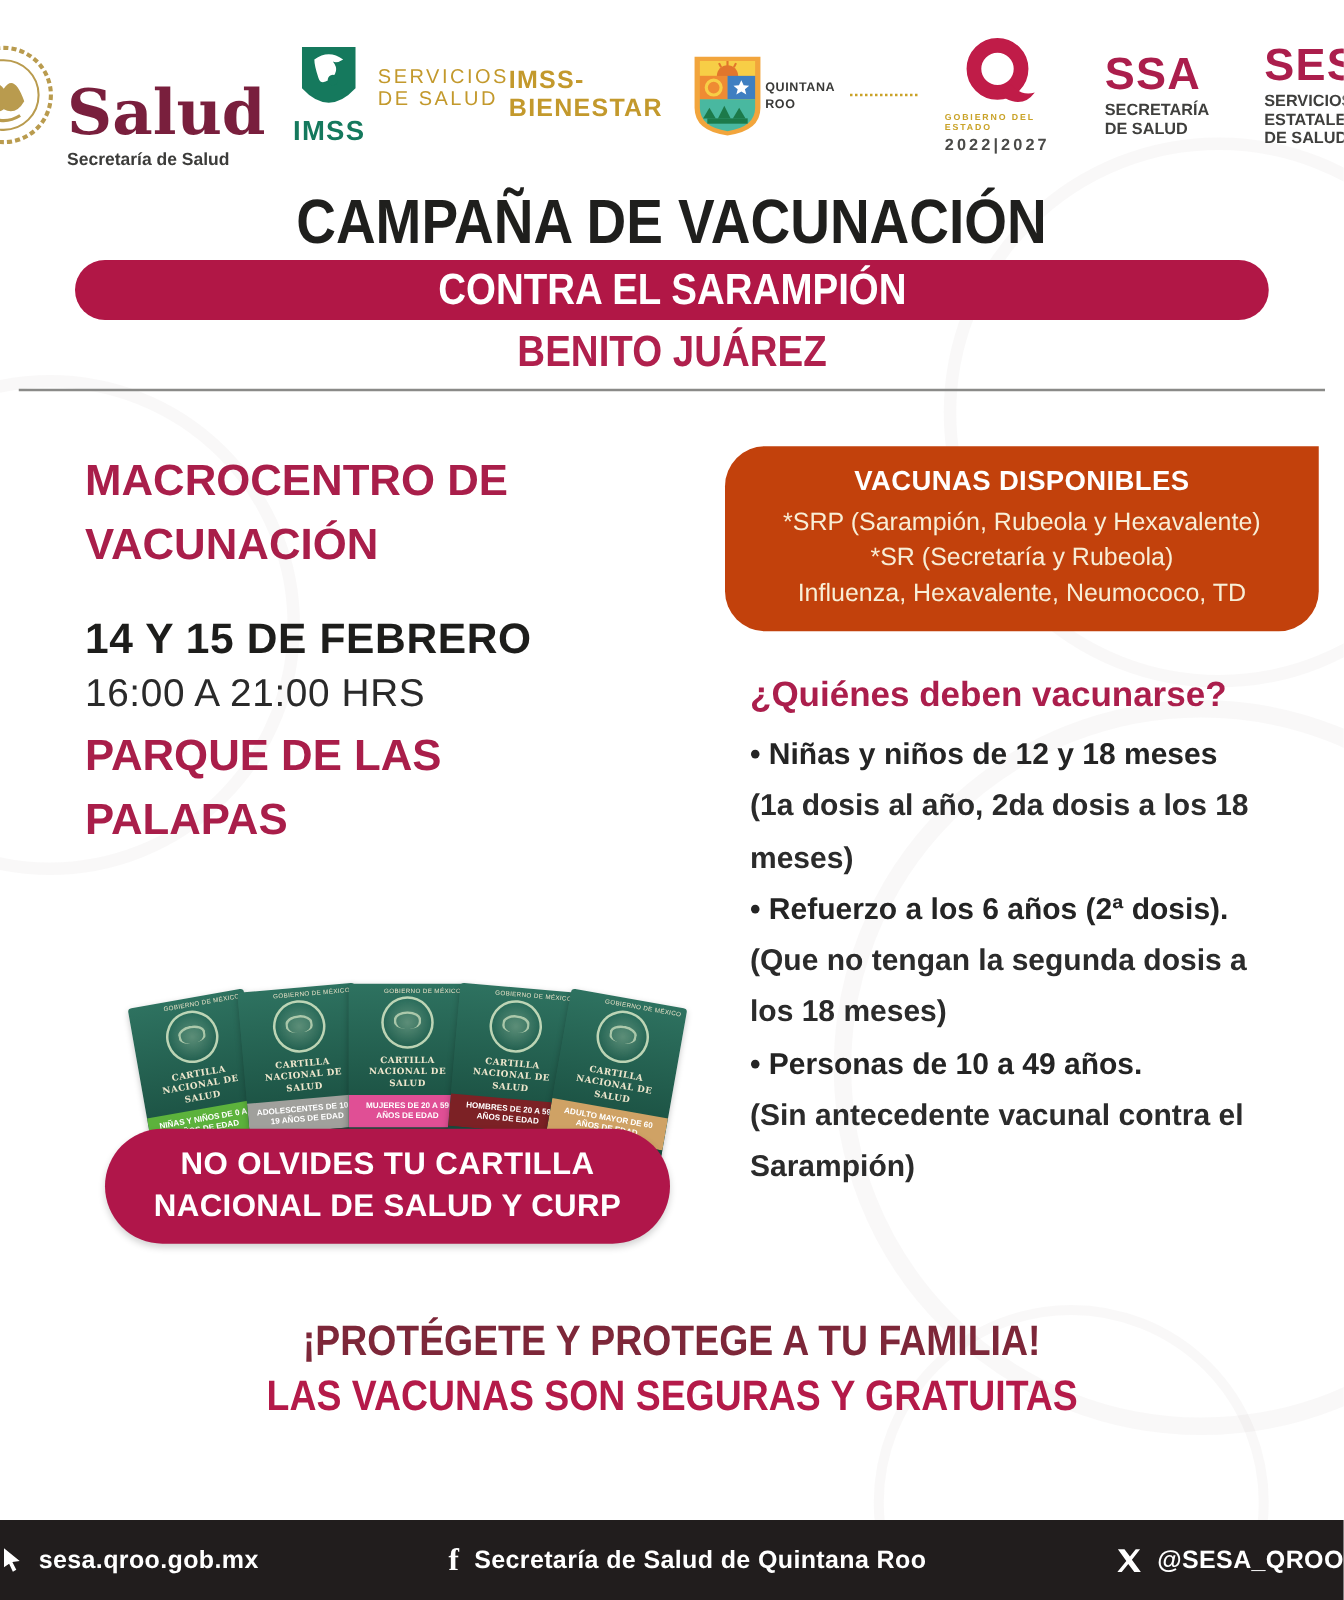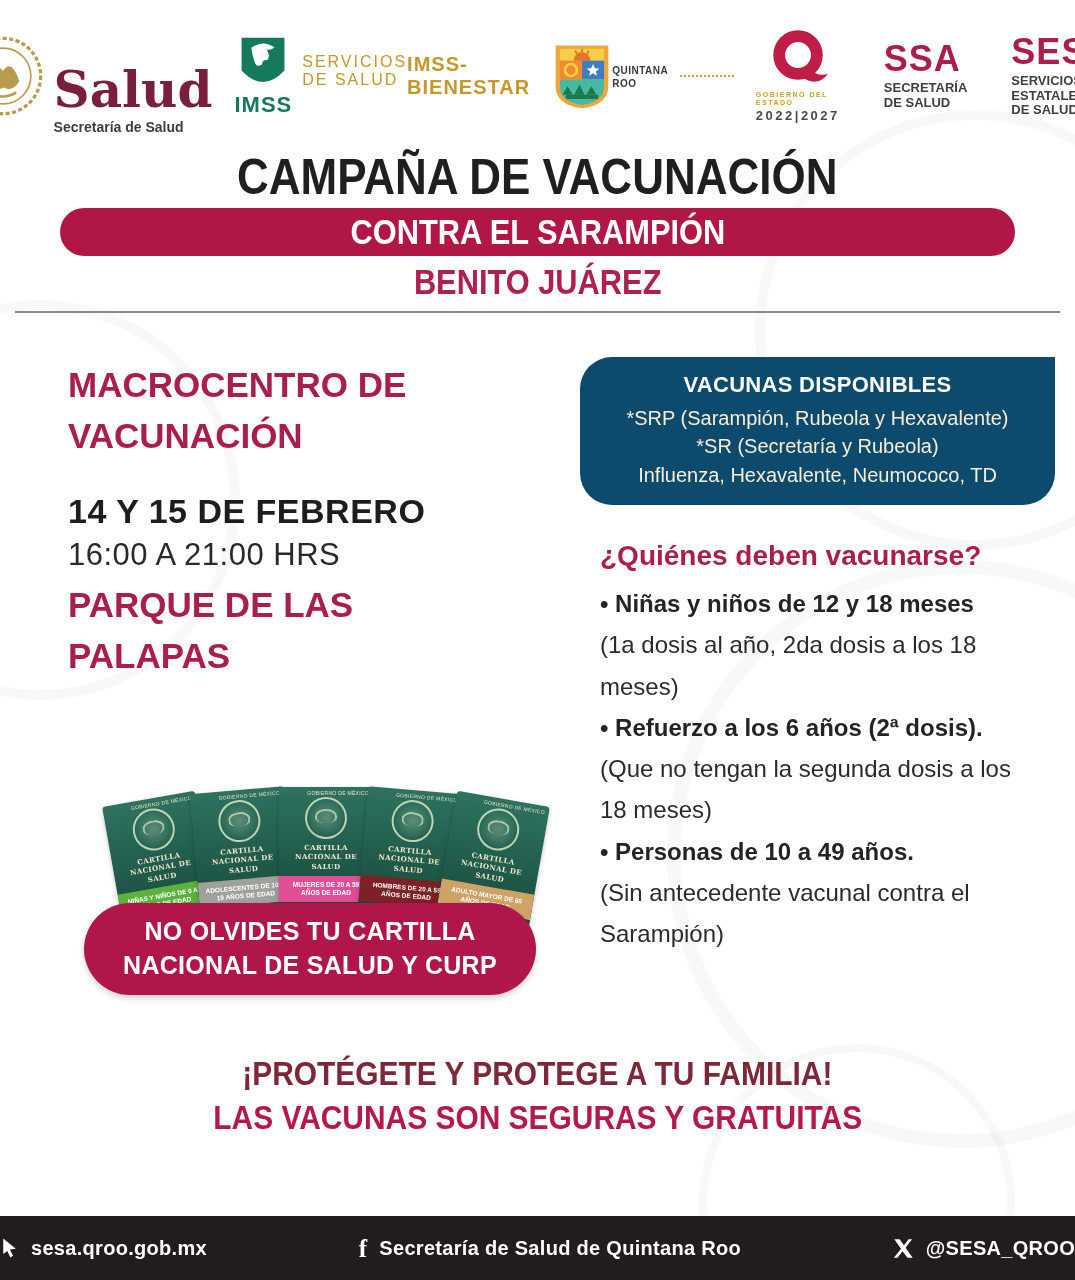--- a/index.html
+++ b/index.html
@@ -50,30 +50,30 @@
   
   .macrocentro{position:absolute;left:68px;top:360px;width:400px;
     font-size:35px;line-height:1.45;font-weight:800;color:#a91e4a;}
   .dates{position:absolute;left:68px;top:492px;font-size:34px;font-weight:800;color:#1d1d1b;letter-spacing:.5px;}
   .hours{position:absolute;left:68px;top:537px;font-size:31px;font-weight:500;color:#2a2a2a;letter-spacing:.5px;}
   .location{position:absolute;left:68px;top:580px;width:340px;
     font-size:35px;line-height:1.45;font-weight:800;color:#a91e4a;}
 
   
   .gold-box{position:absolute;left:580px;top:357px;width:475px;box-sizing:border-box;
-    background:#0c4a6e;border-radius:32px 0 32px 32px;padding:15px 8px 16px;text-align:center;}
+    background:#c2410c;border-radius:32px 0 32px 32px;padding:15px 8px 16px;text-align:center;}
   .gold-title{font-size:22px;font-weight:800;color:#ffffff;margin-bottom:6px;letter-spacing:.3px;}
   .gold-line{font-size:20px;line-height:1.42;color:#f8eed6;}
 
   
   .who-title{position:absolute;left:600px;top:540px;font-size:28px;font-weight:800;color:#ab1e4c;}
   .who-list{position:absolute;left:600px;top:583px;width:438px;font-size:24px;line-height:1.72;color:#2b2b2b;}
   .who-list p{margin:0;}
   .who-list .b{display:block;font-weight:800;color:#242424;}
-  .who-list .n{display:block;font-weight:400;}
+  .who-list .n{display:block;font-weight:700;}
 
   
   .fan{position:absolute;left:112px;top:786px;width:430px;height:135px;}
   .card{position:absolute;width:94px;height:122px;border-radius:3px;
     background:linear-gradient(#2e7260,#174a3c);box-shadow:0 2px 5px rgba(0,0,0,.25);
     display:flex;flex-direction:column;align-items:center;overflow:hidden;}
   .card:nth-child(1){left:0;top:12px;transform:rotate(-10deg);z-index:1;}
   .card:nth-child(2){left:83px;top:4px;transform:rotate(-5deg);z-index:2;}
   .card:nth-child(3){left:167px;top:1px;transform:rotate(0deg);z-index:3;}
   .card:nth-child(4){left:251px;top:4px;transform:rotate(5deg);z-index:4;}

